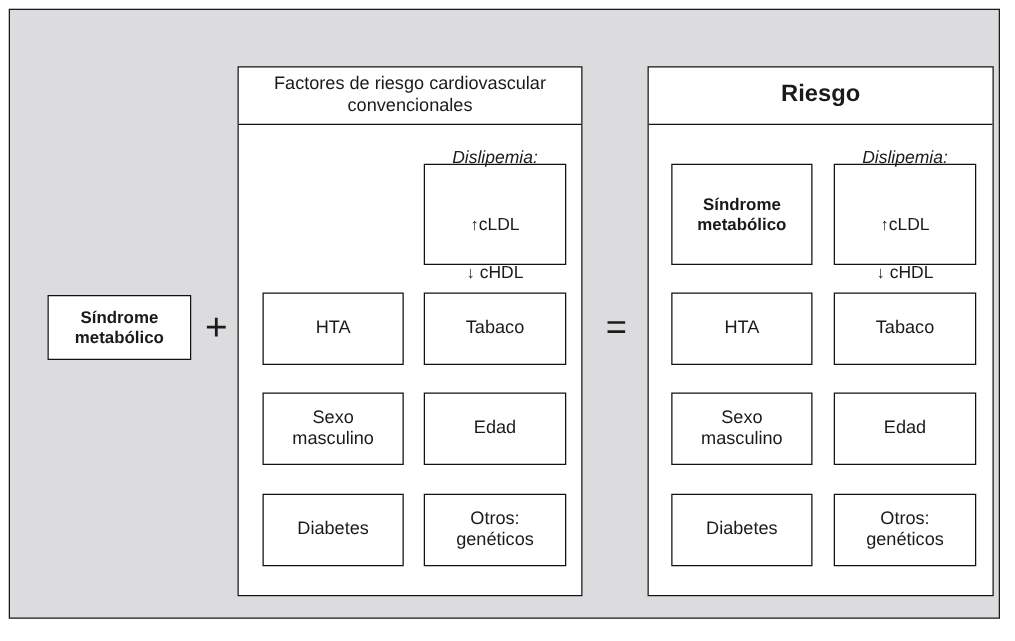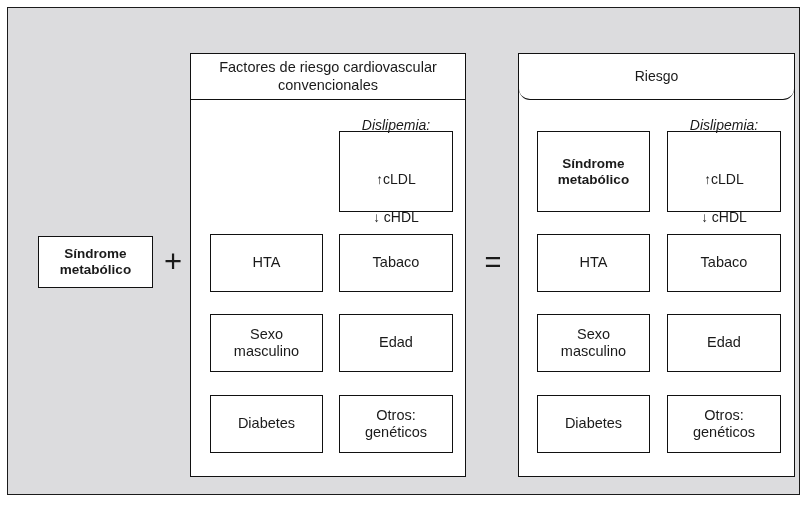--- a/index.html
+++ b/index.html
@@ -118,23 +118,22 @@
     text-align: center;
     color: #1a1a1a;
     padding: 0 8px;
     line-height: 1.2;
   }
   .panel-middle .panel-header {
     font-size: 14.5px;
     font-weight: 400;
   }
   .panel-right .panel-header {
-    font-size: 14px;
-    font-weight: normal;
-    border-radius: 11px;
+    font-size: 19px;
+    font-weight: bold;
   }
 
   .panel-body {
     position: absolute;
     left: 0;
     top: 47px;
     right: 0;
     bottom: 0;
   }
 

